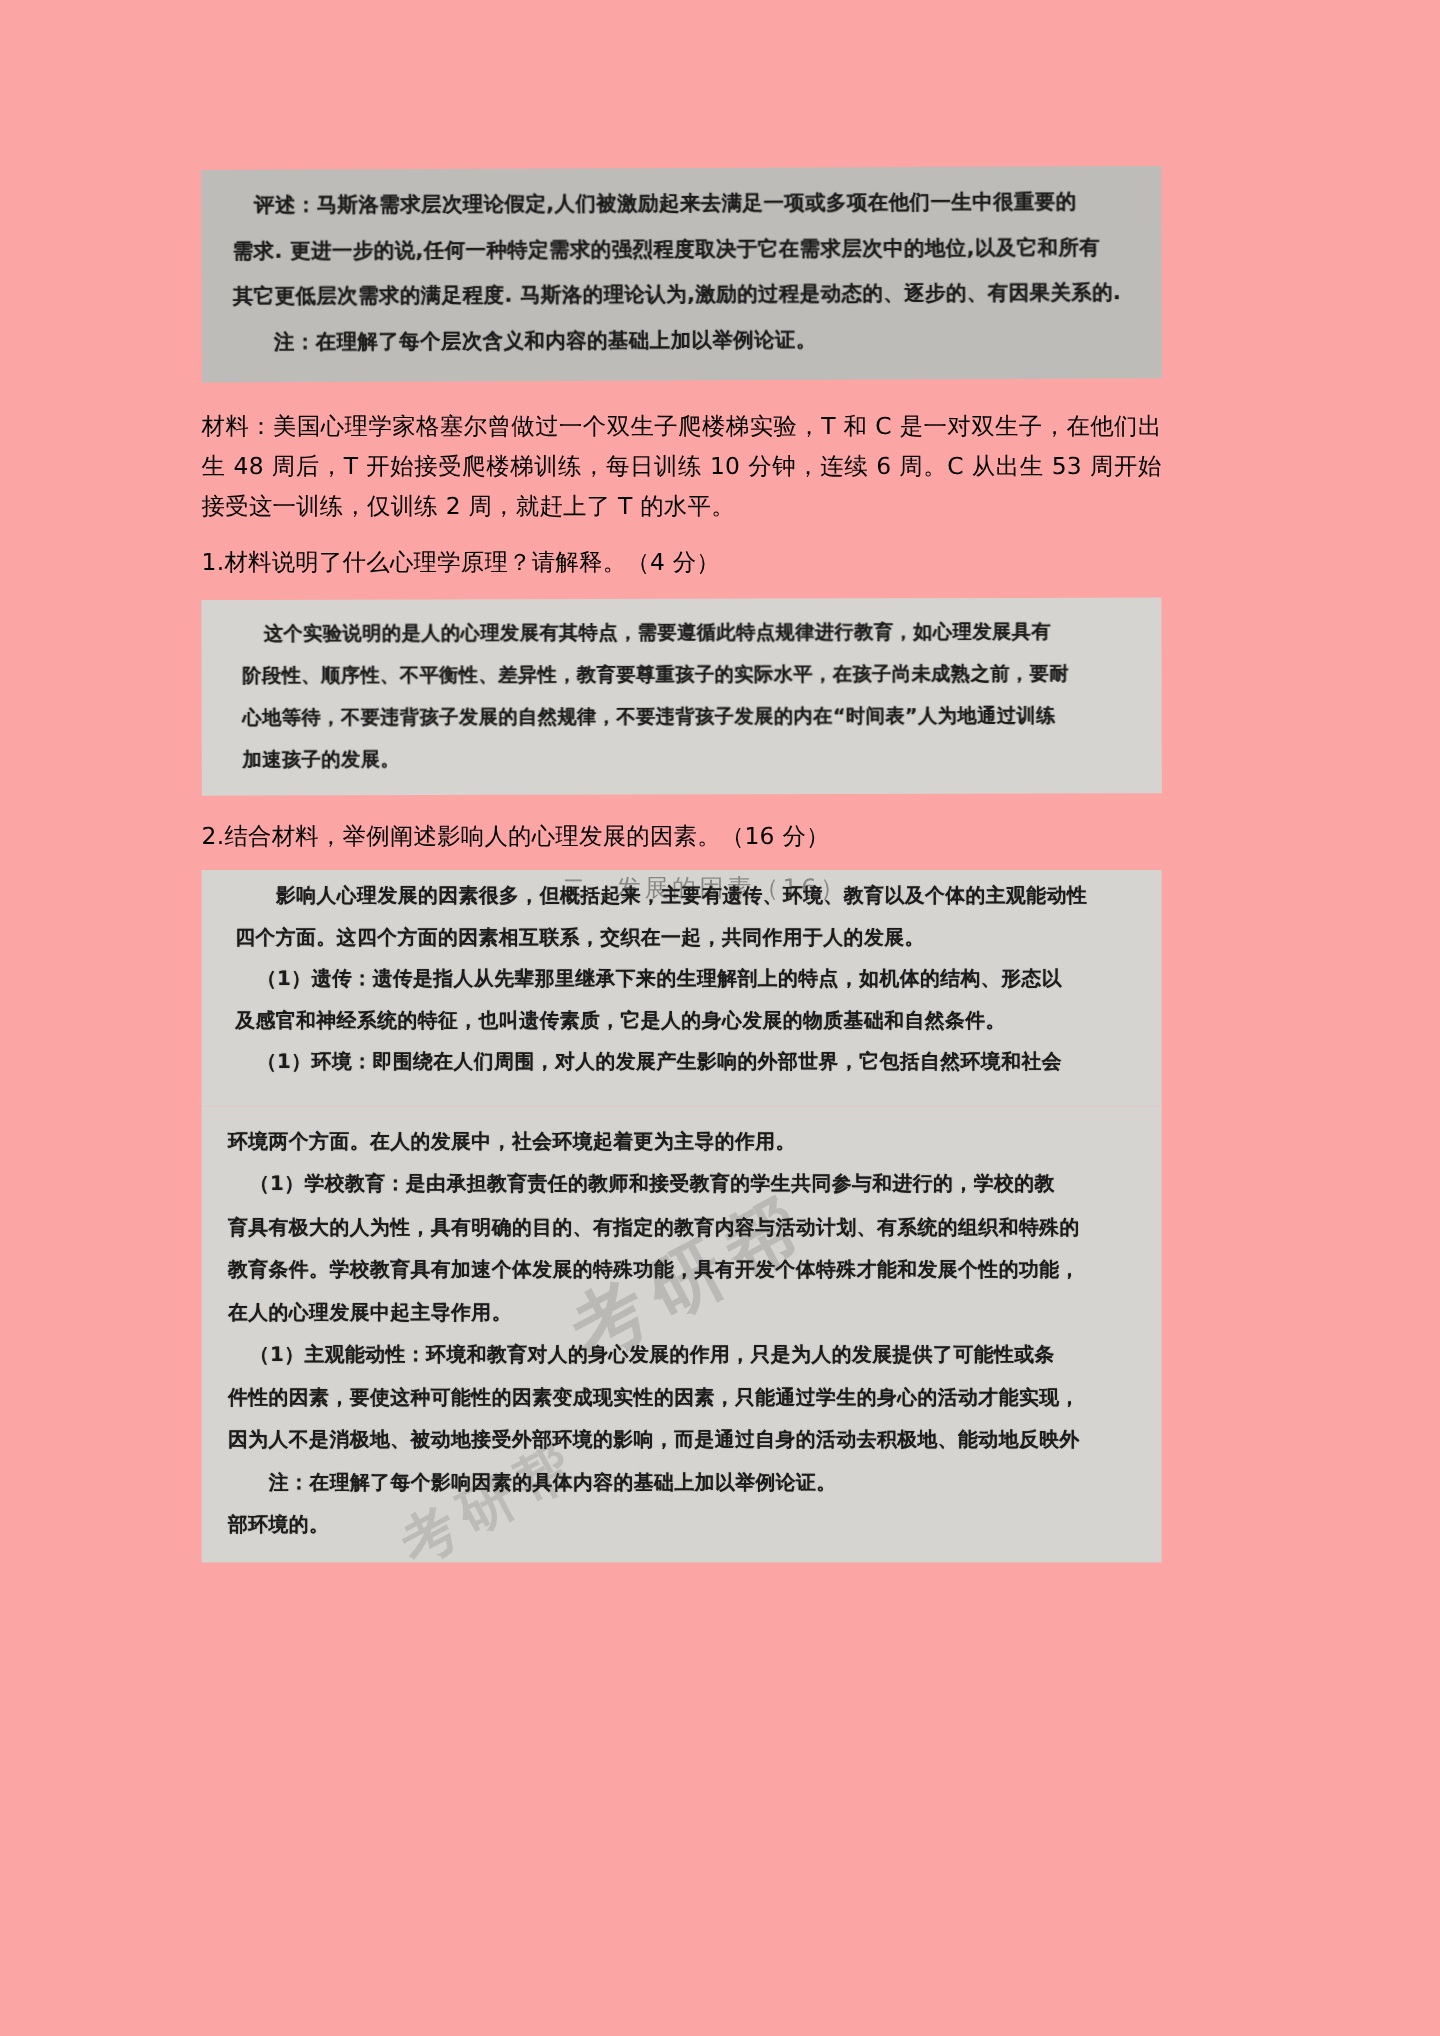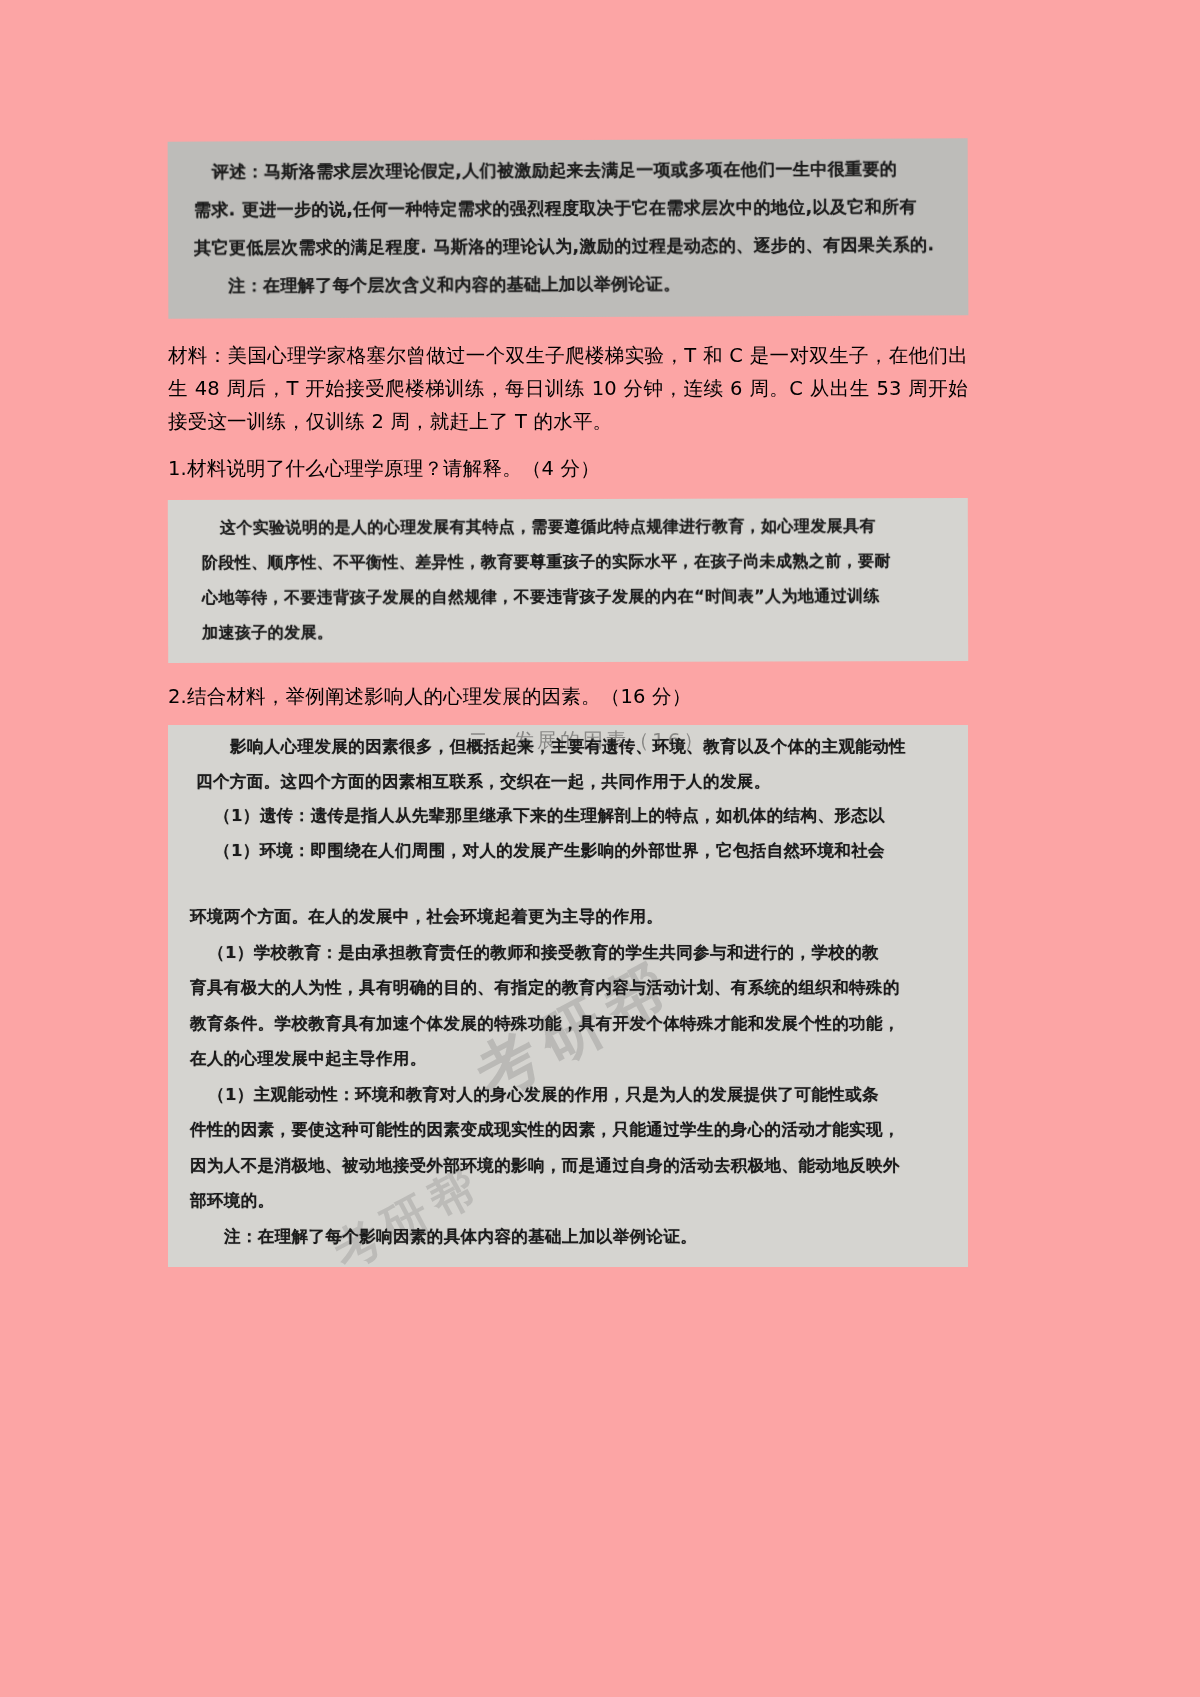--- a/index.html
+++ b/index.html
@@ -167,32 +167,33 @@
       <span class="scanline">加速孩子的发展。</span>
     </div>
 
     <div class="doc-line q-line">2.结合材料，举例阐述影响人的心理发展的因素。（16 分）</div>
 
     <div class="scan scan-c light">
       <span class="ghost">二、发展的因素（16）</span>
       <span class="scanline indent">影响人心理发展的因素很多，但概括起来，主要有遗传、环境、教育以及个体的主观能动性</span>
       <span class="scanline">四个方面。这四个方面的因素相互联系，交织在一起，共同作用于人的发展。</span>
       <span class="scanline indent2">（1）遗传：遗传是指人从先辈那里继承下来的生理解剖上的特点，如机体的结构、形态以</span>
+      <span class="scanline">及感官和神经系统的特征，也叫遗传素质，它是人的身心发展的物质基础和自然条件。</span>
       <span class="scanline indent2">（1）环境：即围绕在人们周围，对人的发展产生影响的外部世界，它包括自然环境和社会</span>
     </div>
 
     <div class="scan scan-d light">
       <span class="watermark">考研帮</span>
       <span class="watermark2">考研帮</span>
       <span class="scanline">环境两个方面。在人的发展中，社会环境起着更为主导的作用。</span>
       <span class="scanline indent2">（1）学校教育：是由承担教育责任的教师和接受教育的学生共同参与和进行的，学校的教</span>
       <span class="scanline">育具有极大的人为性，具有明确的目的、有指定的教育内容与活动计划、有系统的组织和特殊的</span>
       <span class="scanline">教育条件。学校教育具有加速个体发展的特殊功能，具有开发个体特殊才能和发展个性的功能，</span>
       <span class="scanline">在人的心理发展中起主导作用。</span>
       <span class="scanline indent2">（1）主观能动性：环境和教育对人的身心发展的作用，只是为人的发展提供了可能性或条</span>
       <span class="scanline">件性的因素，要使这种可能性的因素变成现实性的因素，只能通过学生的身心的活动才能实现，</span>
       <span class="scanline">因为人不是消极地、被动地接受外部环境的影响，而是通过自身的活动去积极地、能动地反映外</span>
+      <span class="scanline indent">注：在理解了每个影响因素的具体内容的基础上加以举例论证。</span>
       <span class="scanline">部环境的。</span>
-      <span class="scanline indent">注：在理解了每个影响因素的具体内容的基础上加以举例论证。</span>
     </div>
 
   </div>
 </div>
 
 </body></html>

